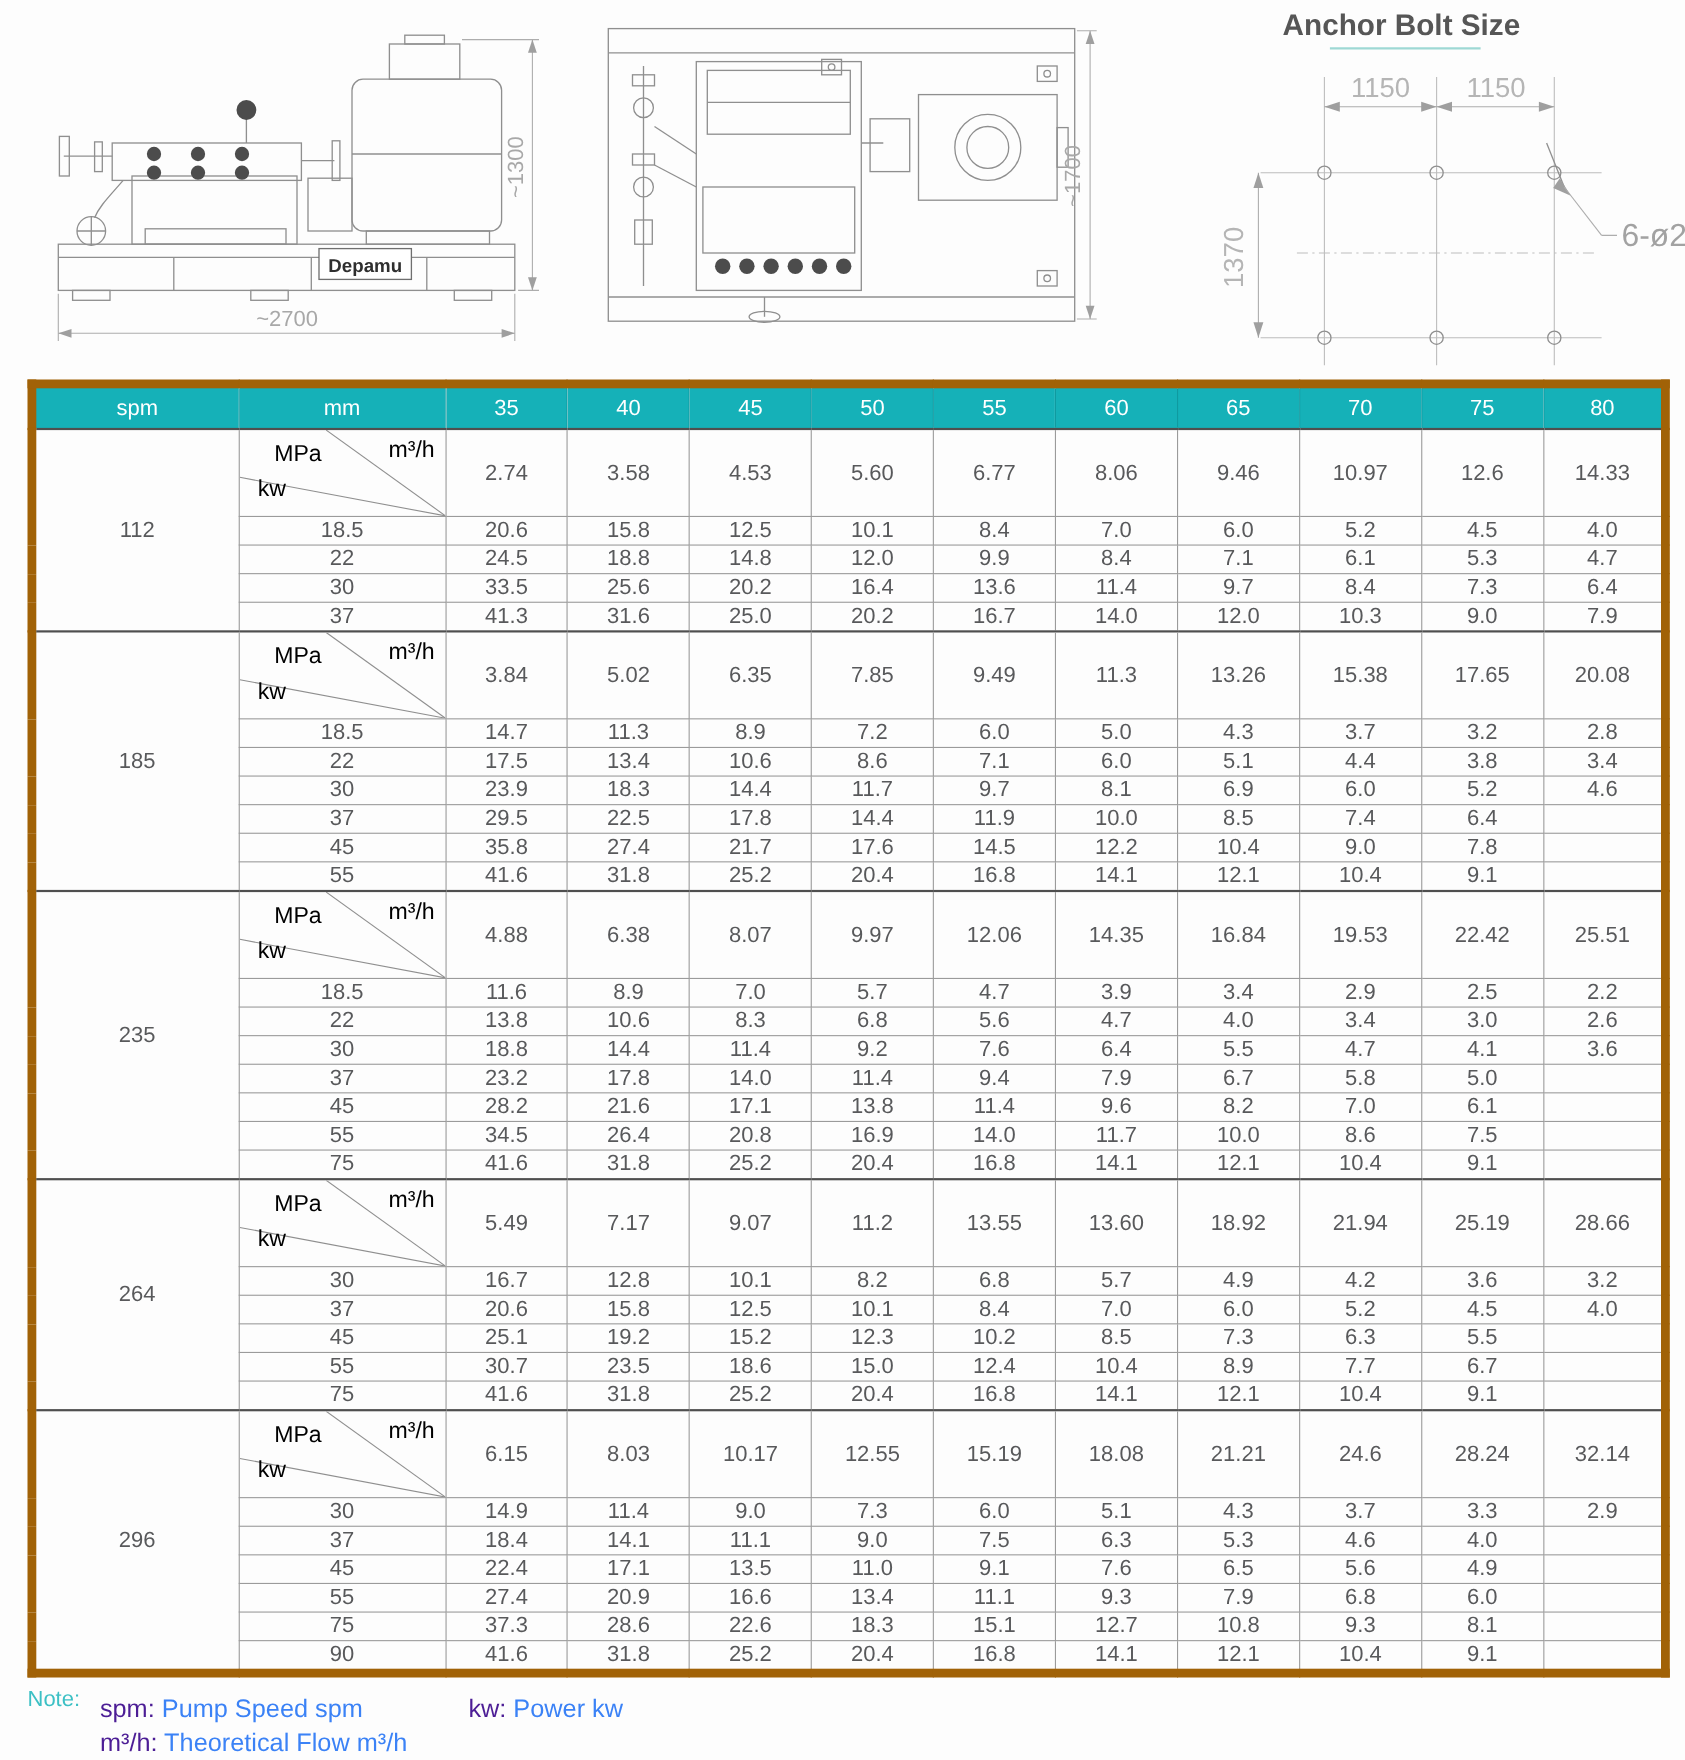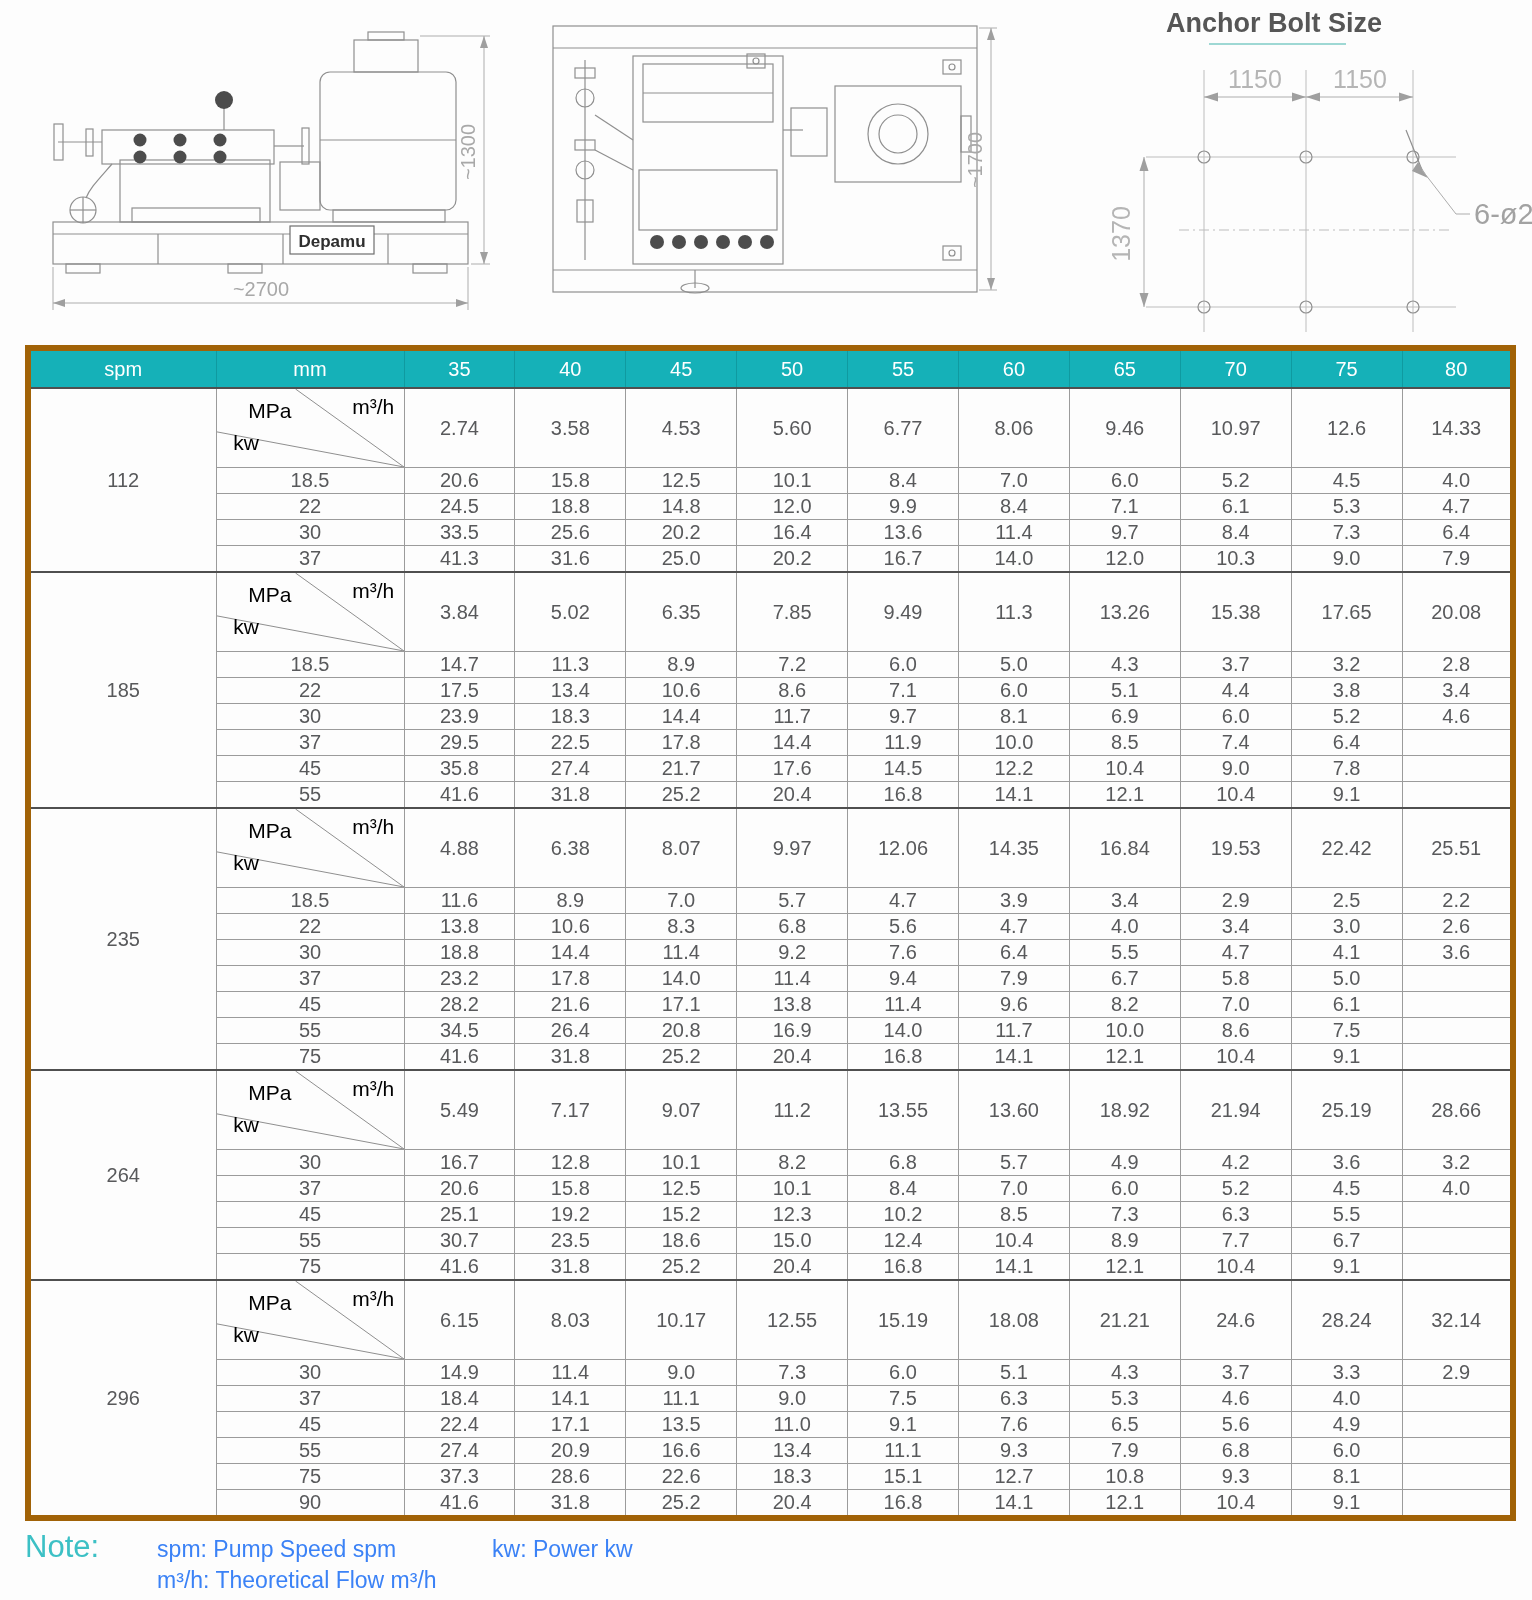--- a/index.html
+++ b/index.html
@@ -29,21 +29,21 @@
   .bolt-label{fill:#a2a2a2;font-size:29px;font-family:"Liberation Sans",sans-serif;}
   .teal-underline{stroke:#9ed8d4;stroke-width:2;}
   .center-line{stroke:#bdbdbd;stroke-width:1;fill:none;}
 
   
   .spec-table{
     border-collapse:collapse;
     table-layout:fixed;
     width:1485px;
     margin:0 0 0 25px;
-    border:6px solid #a16207;
+    border:8px solid #a16207;
   }
   .spec-table th,.spec-table td{
     border:1px solid #9b9b9b;
     text-align:center;
     vertical-align:middle;
     font-size:20px;
     color:#58595b;
     padding:0;
     overflow:hidden;
   }
@@ -62,25 +62,25 @@
   .diag-cell{position:relative;padding:0;}
   .diag-svg{position:absolute;left:0;top:0;width:100%;height:100%;}
   .diag-svg line{stroke:#8f8f8f;stroke-width:1;vector-effect:non-scaling-stroke;}
   .dl{position:absolute;font-size:21px;color:#000000;}
   .dl-mpa{left:17%;top:13%;}
   .dl-flow{right:5%;top:8%;}
   .dl-kw{left:9%;top:54%;text-align:right;}
 
   
   .note{margin:10px 0 0 25px;display:flex;align-items:flex-start;}
-  .note-label{color:#3cc0c5;font-size:31px;line-height:1.0;margin-right:18px;}
+  .note-label{color:#3cc0c5;font-size:20px;line-height:1.0;margin-right:18px;}
   .note-defs{padding-top:3px;}
   .note-line{display:grid;grid-template-columns:335px 345px auto;font-size:23px;line-height:31px;}
   .note-item{white-space:nowrap;}
-  .note-term{color:#3b82f6;margin-left:40px;}
+  .note-term{color:#4c1d95;}
   .note-def{color:#3b82f6;}
 </style>
 </head>
 <body>
 
 <div class="drawings-row">
 
   <div class="drawing" id="side-view">
     <svg width="470" height="330" viewBox="0 0 470 330">
       <g class="dwg-line">

